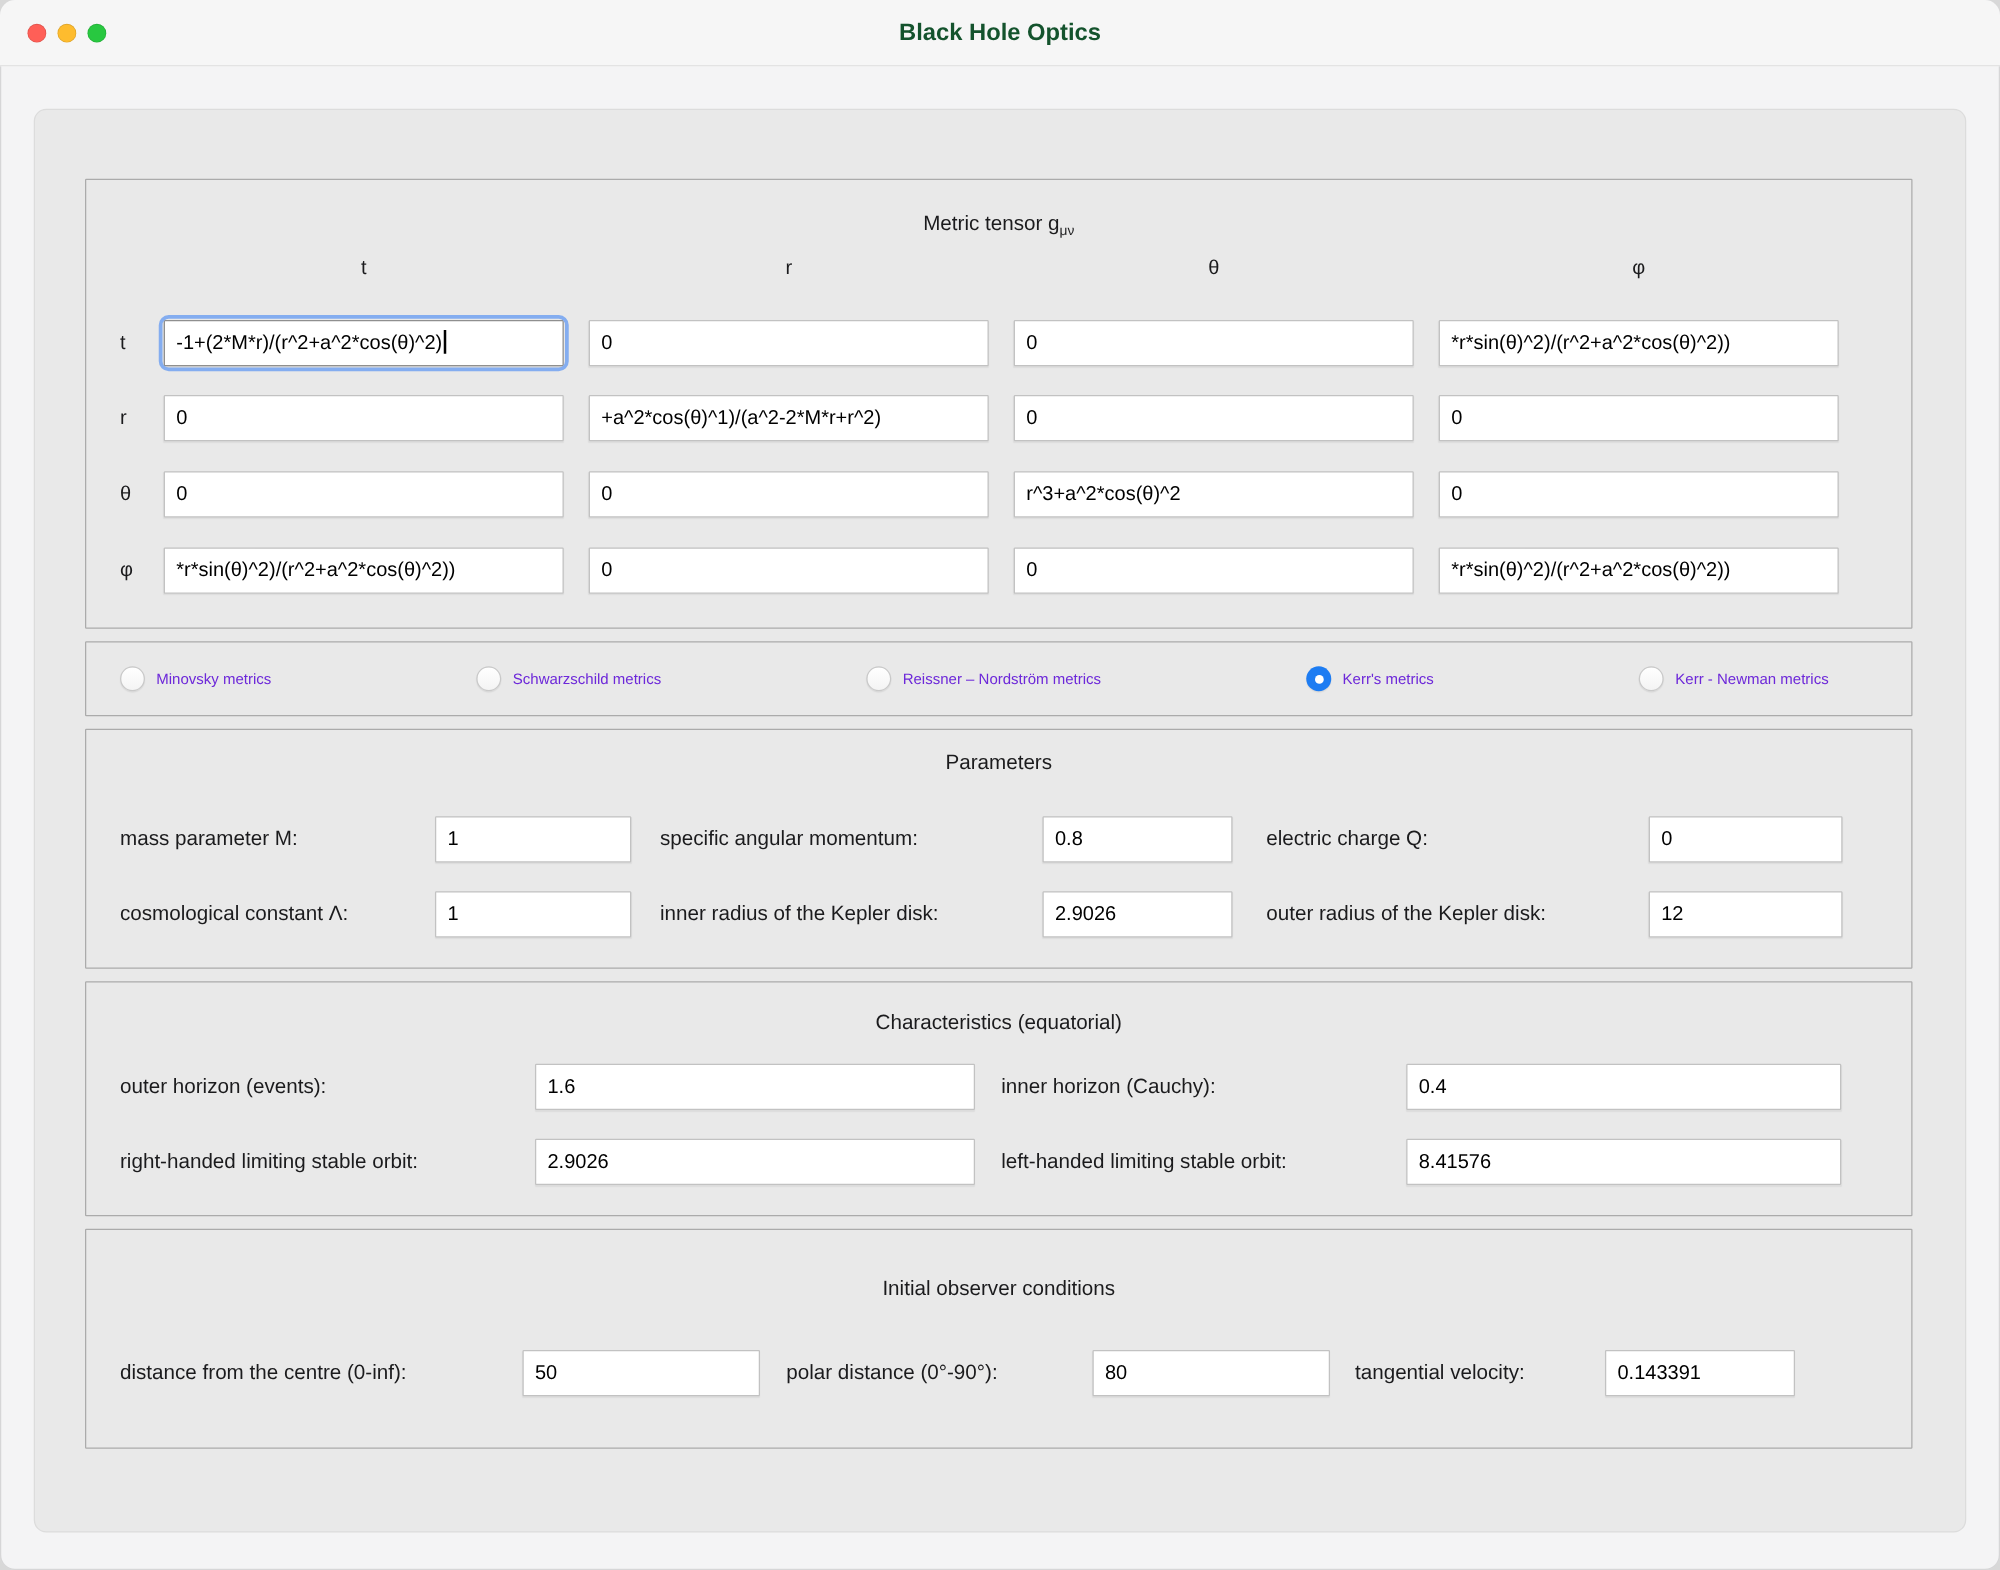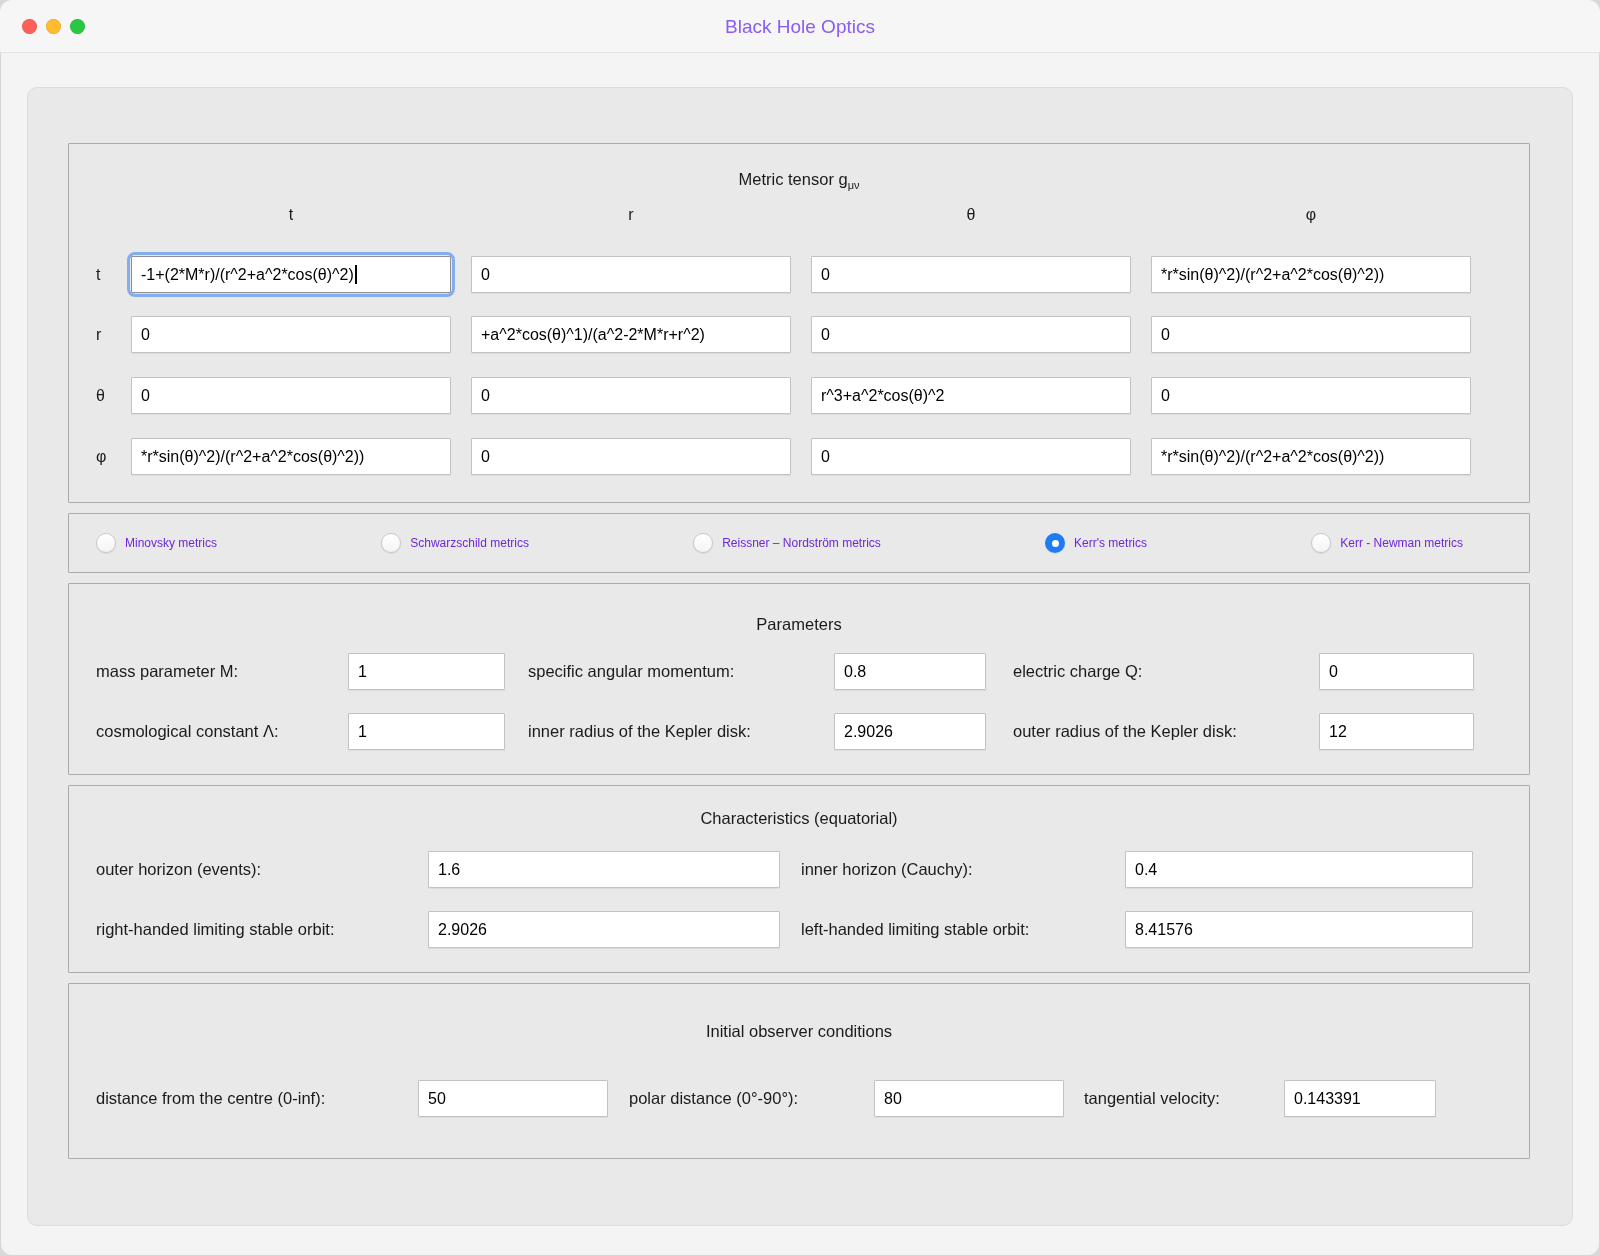--- a/index.html
+++ b/index.html
@@ -19,21 +19,21 @@
     background:#f6f6f6; border-bottom:1px solid #e3e3e3;
   }
   .traffic { position:absolute; left:22px; top:19px; display:flex; gap:9px; }
   .tl { width:15px; height:15px; border-radius:50%; }
   .tl.red    { background:#ff5f57; box-shadow:inset 0 0 0 0.5px rgba(0,0,0,0.15); }
   .tl.yellow { background:#febc2e; box-shadow:inset 0 0 0 0.5px rgba(0,0,0,0.15); }
   .tl.green  { background:#28c840; box-shadow:inset 0 0 0 0.5px rgba(0,0,0,0.15); }
   .win-title {
     position:absolute; left:0; right:0; top:0; height:36px;
     text-align:center; line-height:53px;
-    font-size:19px; font-weight:normal; color:#8b5cf6;
+    font-size:19px; font-weight:bold; color:#14532d;
   }
   
   .panel {
     position:absolute; left:27px; top:87px; width:1546px; height:1139px;
     background:#e9e9e9; border:1px solid #dcdcdc; border-radius:10px;
   }
   
   .tabbar {
     position:absolute; left:168px; top:69px; height:38px; width:1264px;
     display:flex; border-radius:8px; background:#ffffff;
@@ -197,21 +197,21 @@
         <span class="radio-label">Kerr's metrics</span>
       </div>
       <div class="radio">
         <span class="rb"></span>
         <span class="radio-label">Kerr - Newman metrics</span>
       </div>
     </div>
   </div>
 
   <div class="box params-box">
-    <div class="box-title" style="top:31px;">Parameters</div>
+    <div class="box-title" style="top:17px;">Parameters</div>
     <div class="frow" style="top:69px;">
       <span class="flabel" style="width:252px;">mass parameter M:</span>
       <div class="tf" style="width:157px;">1</div>
       <span class="flabel" style="width:306px; margin-left:23px;">specific angular momentum:</span>
       <div class="tf" style="width:152px;">0.8</div>
       <span class="flabel" style="width:306px; margin-left:27px;">electric charge Q:</span>
       <div class="tf" style="width:155px;">0</div>
     </div>
     <div class="frow" style="top:129px;">
       <span class="flabel" style="width:252px;">cosmological constant Λ:</span>

